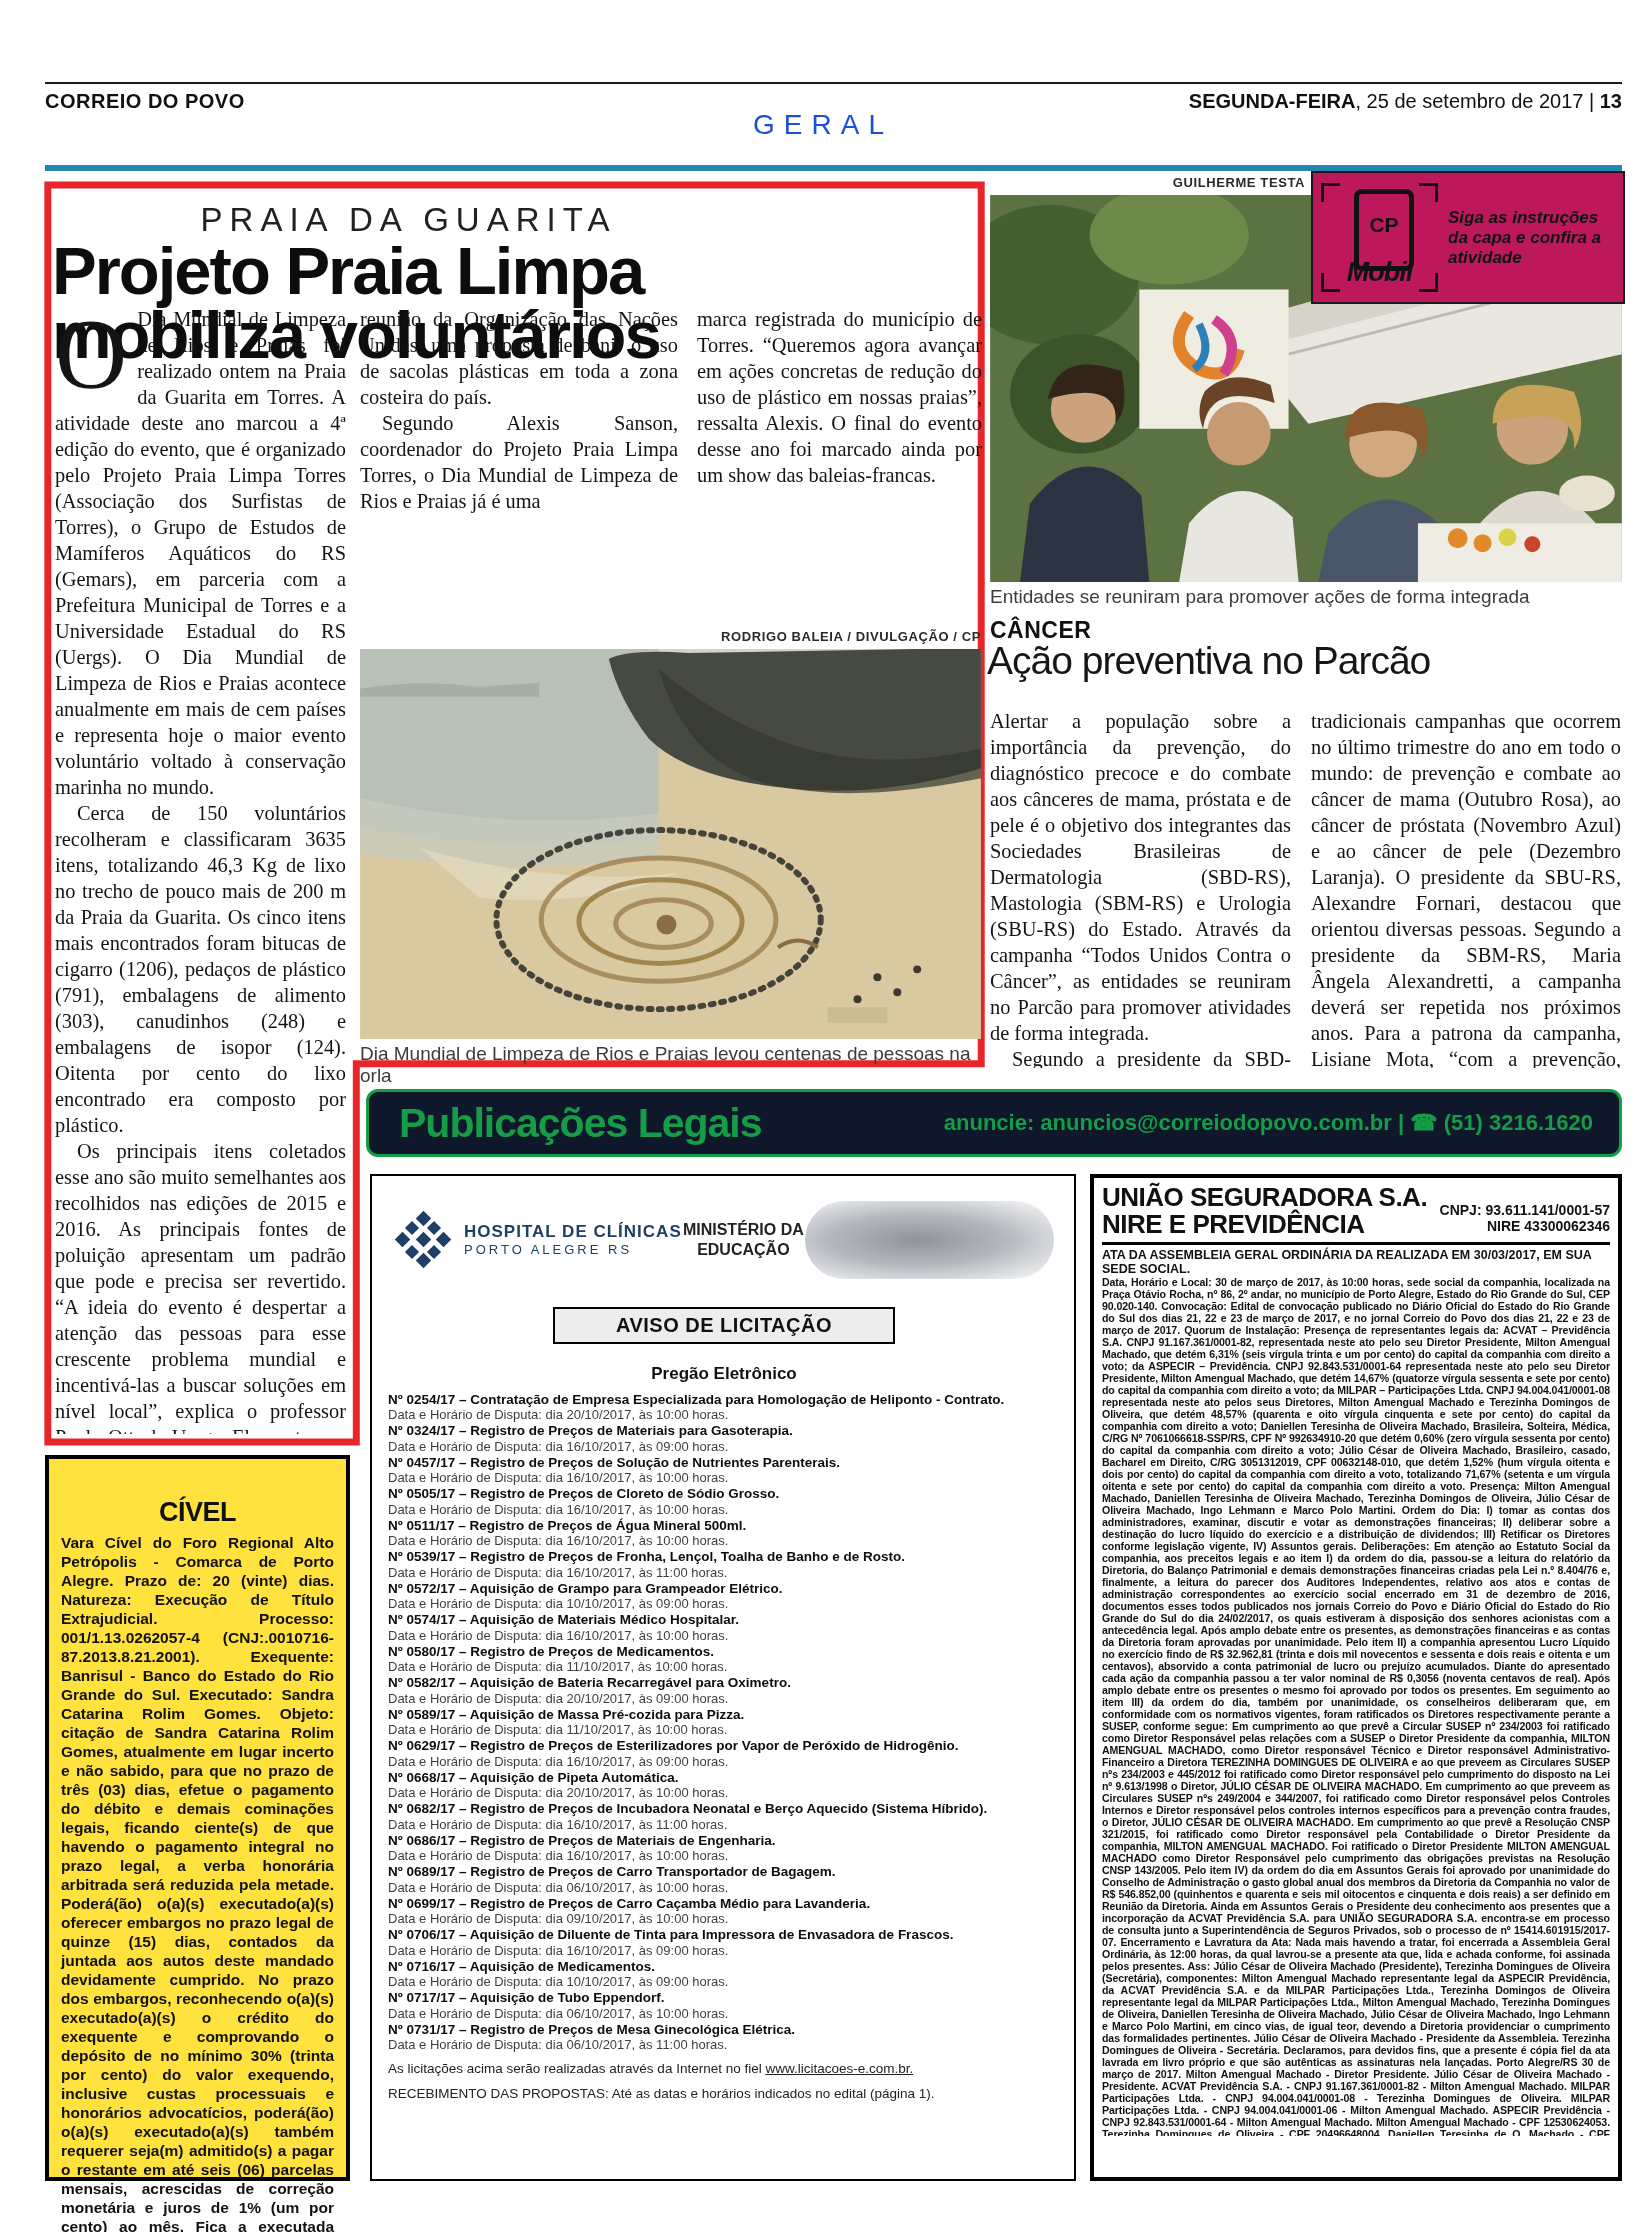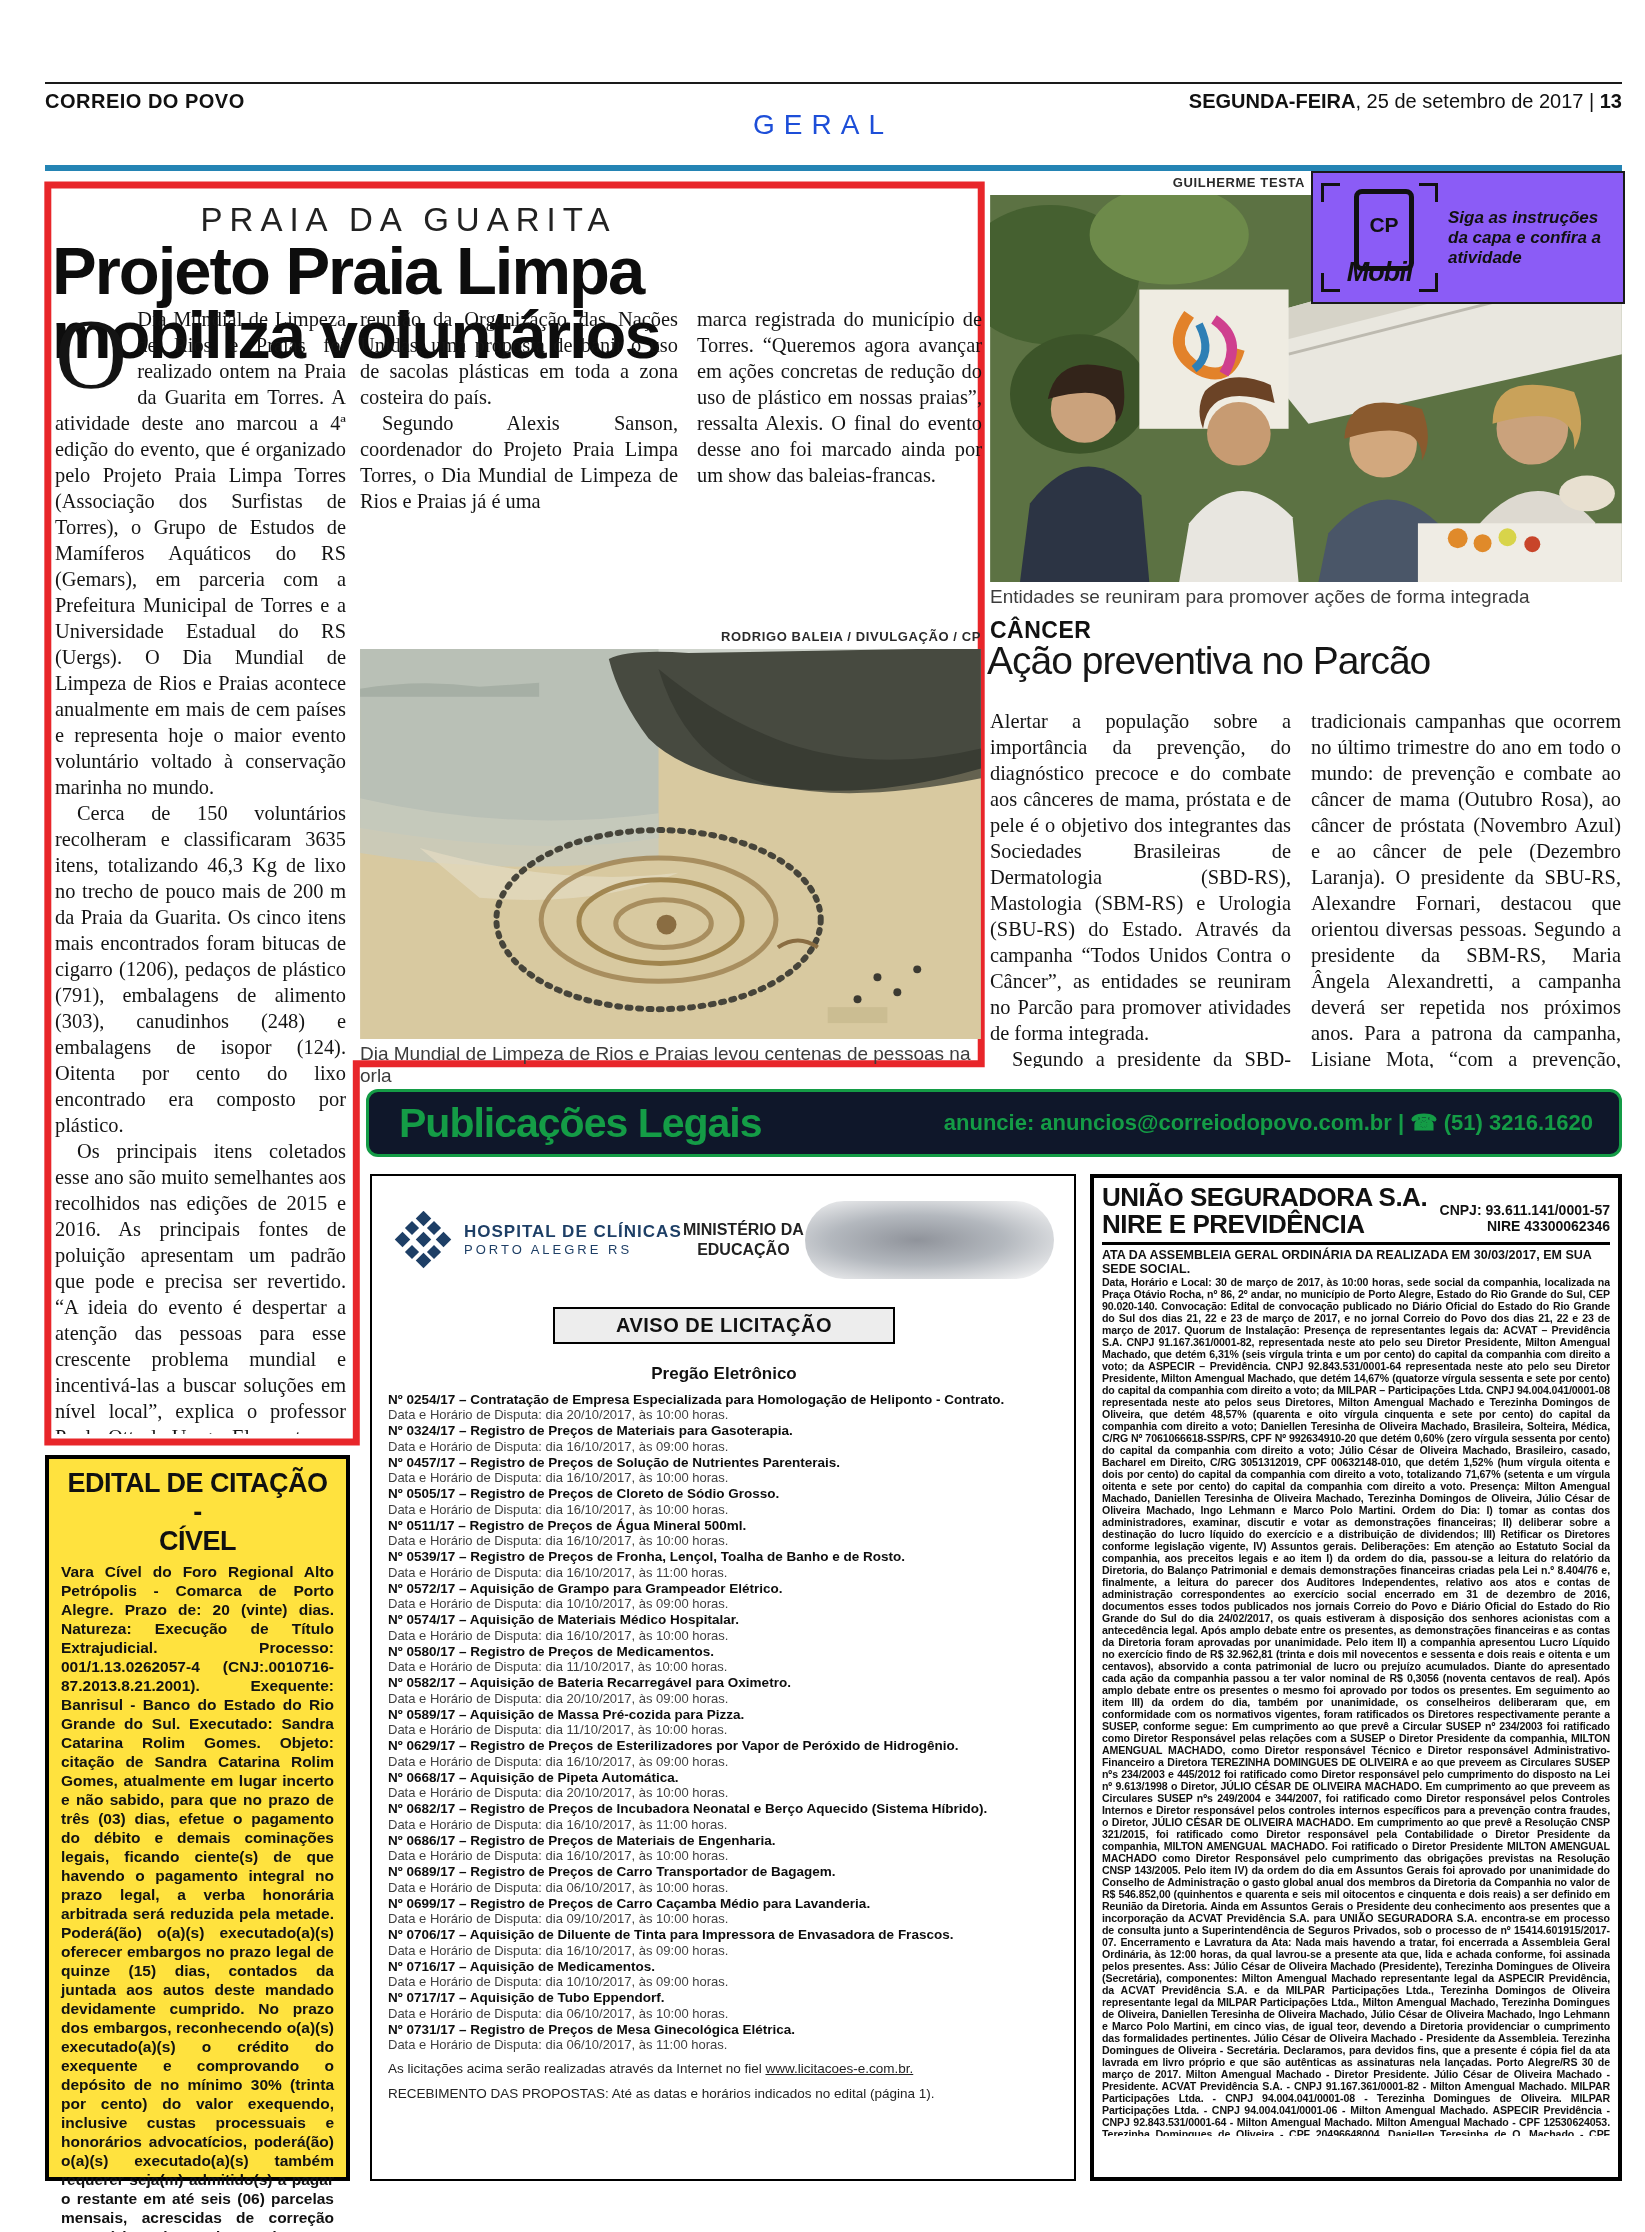--- a/index.html
+++ b/index.html
@@ -41,21 +41,21 @@
   
   .credit-right{left:907px;top:175px;width:398px;text-align:right;}
   .caption-right{left:990px;top:586px;width:632px;}
   .kicker2{left:990px;top:617px;font-size:23px;font-weight:bold;letter-spacing:0.5px;}
   .headline2{left:987px;top:639px;width:637px;font-size:39px;font-weight:400;
         letter-spacing:-1px;color:#161616;}
   .colA{left:990px;top:708px;width:301px;height:360px;overflow:hidden;}
   .colB{left:1311px;top:708px;width:310px;height:360px;overflow:hidden;}
 
   
-  .cpmobil{left:1311px;top:171px;width:310px;height:129px;background:#8b5cf6;
+  .cpmobil{left:1311px;top:171px;width:310px;height:129px;background:#be185d;
         border:2px solid #1a1a1a;display:flex;align-items:center;}
   .cpm-logo{position:relative;width:117px;height:109px;margin-left:8px;flex:0 0 auto;}
   .cpm-brk{position:absolute;width:16px;height:16px;border:3px solid #111;}
   .cpm-brk.tl{left:0;top:0;border-right:none;border-bottom:none;}
   .cpm-brk.tr{right:0;top:0;border-left:none;border-bottom:none;}
   .cpm-brk.bl{left:0;bottom:0;border-right:none;border-top:none;}
   .cpm-brk.br{right:0;bottom:0;border-left:none;border-top:none;}
   .cpm-phone{position:absolute;left:33px;top:6px;width:50px;height:72px;border:5px solid #111;
         border-radius:8px;text-align:center;font-weight:bold;font-size:21px;line-height:62px;}
   .cpm-word{position:absolute;left:0;width:117px;top:74px;text-align:center;
@@ -226,21 +226,21 @@
     <p>tradicionais campanhas que ocorrem no último trimestre do ano em todo o mundo: de prevenção e combate ao câncer de mama (Outubro Rosa), ao câncer de próstata (Novembro Azul) e ao câncer de pele (Dezembro Laranja). O presidente da SBU-RS, Alexandre Fornari, destacou que orientou diversas pessoas. Segundo a presidente da SBM-RS, Maria Ângela Alexandretti, a campanha deverá ser repetida nos próximos anos. Para a patrona da campanha, Lisiane Mota, “com a prevenção, melhora o prognóstico”.</p>
   </div>
 
   <div class="abs pubbar">
     <span class="pubtitle">Publicações Legais</span>
     <span class="pubcontact">anuncie: anuncios@correiodopovo.com.br | ☎ (51) 3216.1620</span>
   </div>
 
   <div class="abs edital">
     <h3>
-      <span>EDITAL DE CITAÇÃO -</span><br>
+      <br>
       <span>CÍVEL</span>
     </h3>
     <div class="body">Vara Cível do Foro Regional Alto Petrópolis - Comarca de Porto Alegre. Prazo de: 20 (vinte) dias. Natureza: Execução de Título Extrajudicial. Processo: 001/1.13.0262057-4 (CNJ:.0010716-87.2013.8.21.2001). Exequente: Banrisul - Banco do Estado do Rio Grande do Sul. Executado: Sandra Catarina Rolim Gomes. Objeto: citação de Sandra Catarina Rolim Gomes, atualmente em lugar incerto e não sabido, para que no prazo de três (03) dias, efetue o pagamento do débito e demais cominações legais, ficando ciente(s) de que havendo o pagamento integral no prazo legal, a verba honorária arbitrada será reduzida pela metade. Poderá(ão) o(a)(s) executado(a)(s) oferecer embargos no prazo legal de quinze (15) dias, contados da juntada aos autos deste mandado devidamente cumprido. No prazo dos embargos, reconhecendo o(a)(s) executado(a)(s) o crédito do exequente e comprovando o depósito de no mínimo 30% (trinta por cento) do valor exequendo, inclusive custas processuais e honorários advocatícios, poderá(ão) o(a)(s) executado(a)(s) também requerer seja(m) admitido(s) a pagar o restante em até seis (06) parcelas mensais, acrescidas de correção monetária e juros de 1% (um por cento) ao mês. Fica a executada advertida de que será nomeado curador especial, em caso de revelia (art.257, IV do ncpc).</div>
 
   </div>
 
   <div class="abs midbox">
     <div class="logorow">
       <div class="hclog">
         <svg width="58" height="58" viewBox="0 0 58 58">

